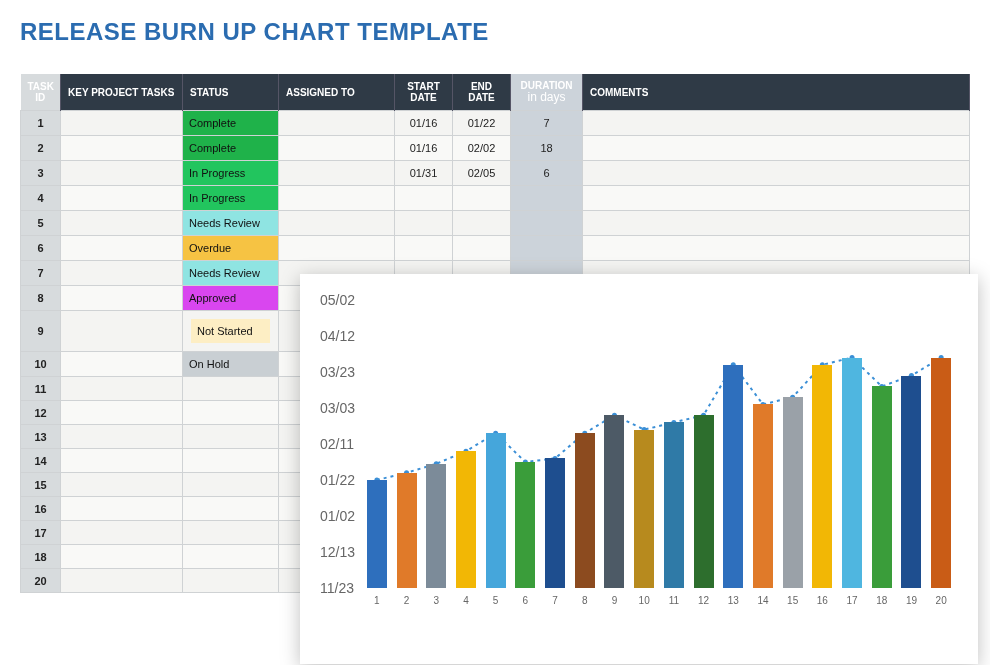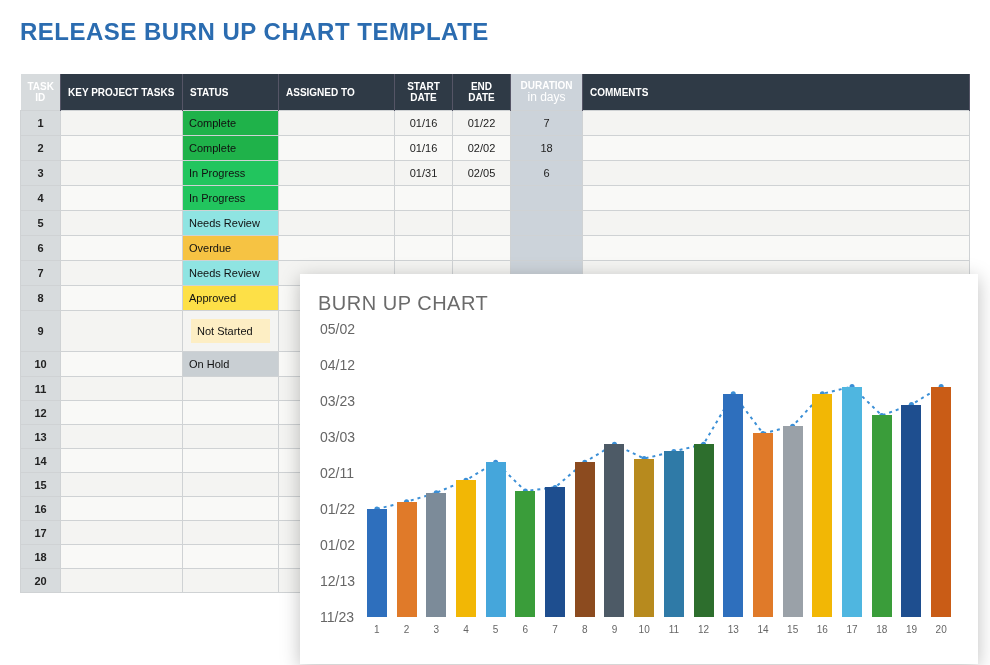--- a/index.html
+++ b/index.html
@@ -96,21 +96,21 @@
     height: 100%;
     line-height: 24px;
     padding-left: 6px;
     font-size: 11px;
     color: #111;
   }
   .st-complete  { background: #1fb24a; }
   .st-inprog    { background: #22c55e; }
   .st-needs     { background: #8fe4e2; }
   .st-overdue   { background: #f6c343; }
-  .st-approved  { background: #fde047; }
+  .st-approved  { background: #d946ef; }
   .st-notstart  { background: #fdeec4; }
   .st-onhold    { background: #c9cfd3; }
 
   
   .chart-panel {
     position: absolute;
     left: 300px;
     top: 274px;
     width: 678px;
     height: 390px;
@@ -397,21 +397,20 @@
           <td class="c-sd"></td>
           <td class="c-ed"></td>
           <td class="c-dur"></td>
           <td class="c-com"></td>
         </tr>
       </tbody>
 </table>
 </div>
 
 <div class="chart-panel">
-  <div class="chart-title">BURN UP CHART</div>
   <div class="plot" id="plot">
     <div class="plot-area" id="plot-area">
       <svg class="line-svg" id="line-svg" viewBox="0 0 594 288">
           <polyline points="14.85,180 44.55,172.8 74.25,163.8 103.94999999999999,151.20000000000002 133.64999999999998,133.20000000000002 163.35,162 193.04999999999998,158.4 222.75,133.20000000000002 252.45,115.20000000000002 282.15000000000003,129.6 311.85,122.4 341.55,115.20000000000002 371.25,64.79999999999998 400.95,104.4 430.65000000000003,97.20000000000002 460.35,64.79999999999998 490.05,57.599999999999994 519.75,86.4 549.45,75.6 579.15,57.599999999999994" fill="none" stroke="#3b8fd6" stroke-width="2" stroke-dasharray="3 4"></polyline>
           <circle cx="14.85" cy="180" r="2.5" fill="#3b8fd6"></circle>
           <circle cx="44.55" cy="172.8" r="2.5" fill="#3b8fd6"></circle>
           <circle cx="74.25" cy="163.8" r="2.5" fill="#3b8fd6"></circle>
           <circle cx="103.94999999999999" cy="151.20000000000002" r="2.5" fill="#3b8fd6"></circle>
           <circle cx="133.64999999999998" cy="133.20000000000002" r="2.5" fill="#3b8fd6"></circle>
           <circle cx="163.35" cy="162" r="2.5" fill="#3b8fd6"></circle>

